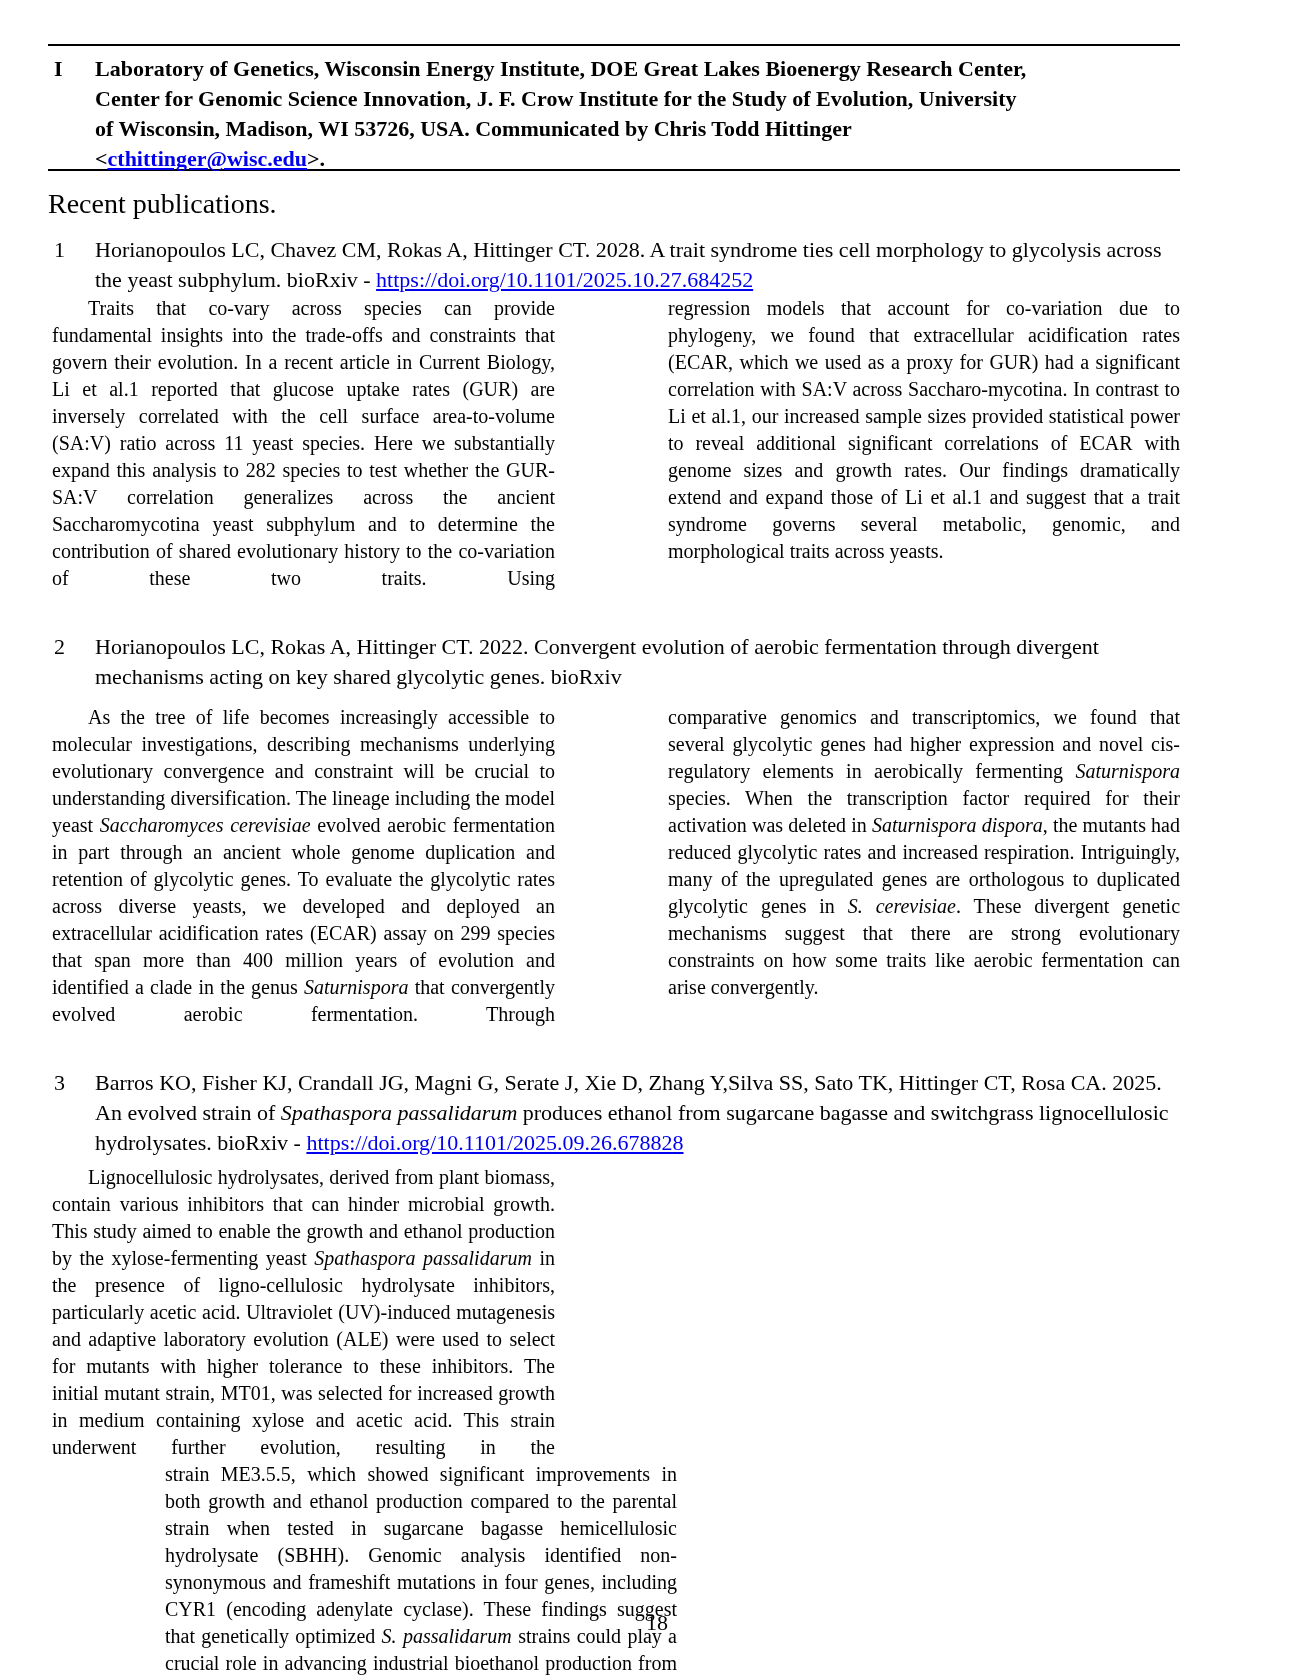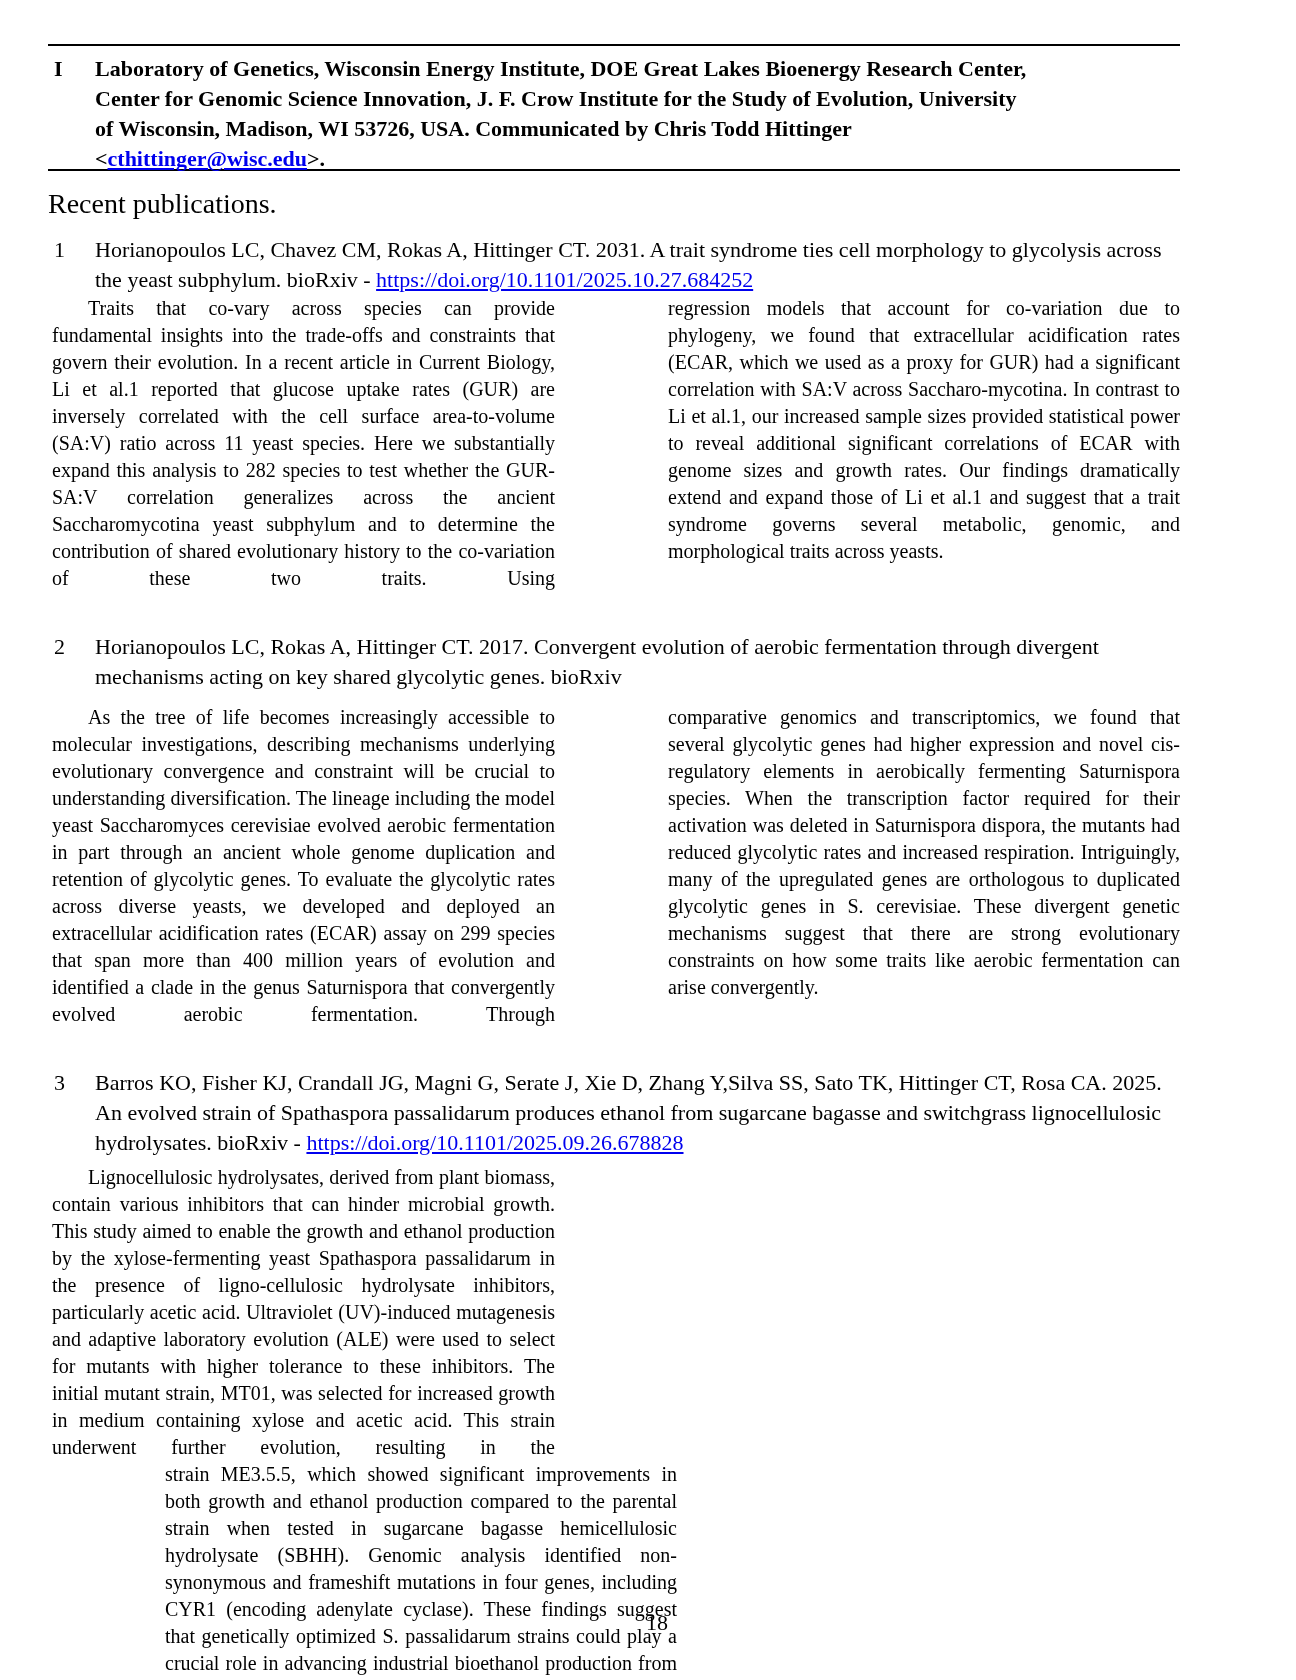--- a/index.html
+++ b/index.html
@@ -75,21 +75,21 @@
   .col-left {
     width: 503px;
     text-indent: 36px;
     text-align-last: justify;
   }
   .col-right {
     width: 512px;
     margin-left: 113px;
   }
 
-  .it { }
+  .it { font-style: italic; }
 
   a.doc-link {
     color: var(--link-color, #0000EE);
     cursor: pointer;
   }
 
   .page-number {
     position: absolute;
     top: 1608px;
     left: 9px;
@@ -111,30 +111,30 @@
       <span class="num">I</span>
       <div><span>Laboratory of Genetics, Wisconsin Energy Institute, DOE Great Lakes Bioenergy Research Center,</span><br><span>Center for Genomic Science Innovation, J. F. Crow Institute for the Study of Evolution, University</span><br><span>of Wisconsin, Madison, WI 53726, USA.  Communicated by Chris Todd Hittinger</span><br><span>&lt;</span><a href="#" class="doc-link">cthittinger@wisc.edu</a><span>&gt;.</span></div>
     </div>
 
     <div class="rule rule-header"></div>
 
     <p class="recent">Recent publications.</p>
 
     <div class="citation citation-1 hang">
       <span class="num">1</span>
-      <div><span>Horianopoulos LC, Chavez CM, Rokas A, Hittinger CT.  2031.  A trait syndrome ties cell morphology to glycolysis across the yeast subphylum. bioRxiv - </span><a href="#" class="doc-link">https://doi.org/10.1101/2025.10.27.684252</a></div>
+      <div><span>Horianopoulos LC, Chavez CM, Rokas A, Hittinger CT.  2028.  A trait syndrome ties cell morphology to glycolysis across the yeast subphylum. bioRxiv - </span><a href="#" class="doc-link">https://doi.org/10.1101/2025.10.27.684252</a></div>
     </div>
     <div class="abstract abstract-1">
       <div class="col col-left"><span>Traits that co-vary across species can provide fundamental insights into the trade-offs and constraints that govern their evolution. In a recent article in Current Biology, Li et al.1 reported that glucose uptake rates (GUR) are inversely correlated with the cell surface area-to-volume (SA:V) ratio across 11 yeast species. Here we substantially expand this analysis to 282 species to test whether the GUR-SA:V correlation generalizes across the ancient Saccharomycotina yeast subphylum and to determine the contribution of shared evolutionary history to the co-variation of these two traits. Using</span></div>
       <div class="col col-right"><span>regression models that account for co-variation due to phylogeny, we found that extracellular acidification rates (ECAR, which we used as a proxy for GUR) had a significant correlation with SA:V across Saccharo-mycotina. In contrast to Li et al.1, our increased sample sizes provided statistical power to reveal additional significant correlations of ECAR with genome sizes and growth rates. Our findings dramatically extend and expand those of Li et al.1 and suggest that a trait syndrome governs several metabolic, genomic, and morphological traits across yeasts.</span></div>
     </div>
 
     <div class="citation citation-2 hang">
       <span class="num">2</span>
-      <div><span>Horianopoulos LC, Rokas A, Hittinger CT.  2017.  Convergent evolution of aerobic fermentation through divergent mechanisms acting on key shared glycolytic genes. bioRxiv</span><br></div>
+      <div><span>Horianopoulos LC, Rokas A, Hittinger CT.  2022.  Convergent evolution of aerobic fermentation through divergent mechanisms acting on key shared glycolytic genes. bioRxiv</span><br></div>
     </div>
     <div class="abstract abstract-2">
       <div class="col col-left"><span>As the tree of life becomes increasingly accessible to molecular investigations, describing mechanisms underlying evolutionary convergence and constraint will be crucial to understanding diversification. The lineage including the model yeast </span><span class="it">Saccharomyces cerevisiae</span><span> evolved aerobic fermentation in part through an ancient whole genome duplication and retention of glycolytic genes. To evaluate the glycolytic rates across diverse yeasts, we developed and deployed an extracellular acidification rates (ECAR) assay on 299 species that span more than 400 million years of evolution and identified a clade in the genus </span><span class="it">Saturnispora</span><span> that convergently evolved aerobic fermentation. Through</span></div>
       <div class="col col-right"><span>comparative genomics and transcriptomics, we found that several glycolytic genes had higher expression and novel cis-regulatory elements in aerobically fermenting </span><span class="it">Saturnispora</span><span> species. When the transcription factor required for their activation was deleted in </span><span class="it">Saturnispora dispora</span><span>, the mutants had reduced glycolytic rates and increased respiration. Intriguingly, many of the upregulated genes are orthologous to duplicated glycolytic genes in </span><span class="it">S. cerevisiae</span><span>. These divergent genetic mechanisms suggest that there are strong evolutionary constraints on how some traits like aerobic fermentation can arise convergently.</span></div>
     </div>
 
     <div class="citation citation-3 hang">
       <span class="num">3</span>
       <div><span>Barros KO, Fisher KJ, Crandall JG, Magni G, Serate J, Xie D, Zhang Y,Silva SS, Sato TK, Hittinger CT, Rosa CA. 2025. An evolved strain of </span><span class="it">Spathaspora passalidarum</span><span> produces ethanol from sugarcane bagasse and switchgrass lignocellulosic hydrolysates. bioRxiv - </span><a href="#" class="doc-link">https://doi.org/10.1101/2025.09.26.678828</a></div>
     </div>

